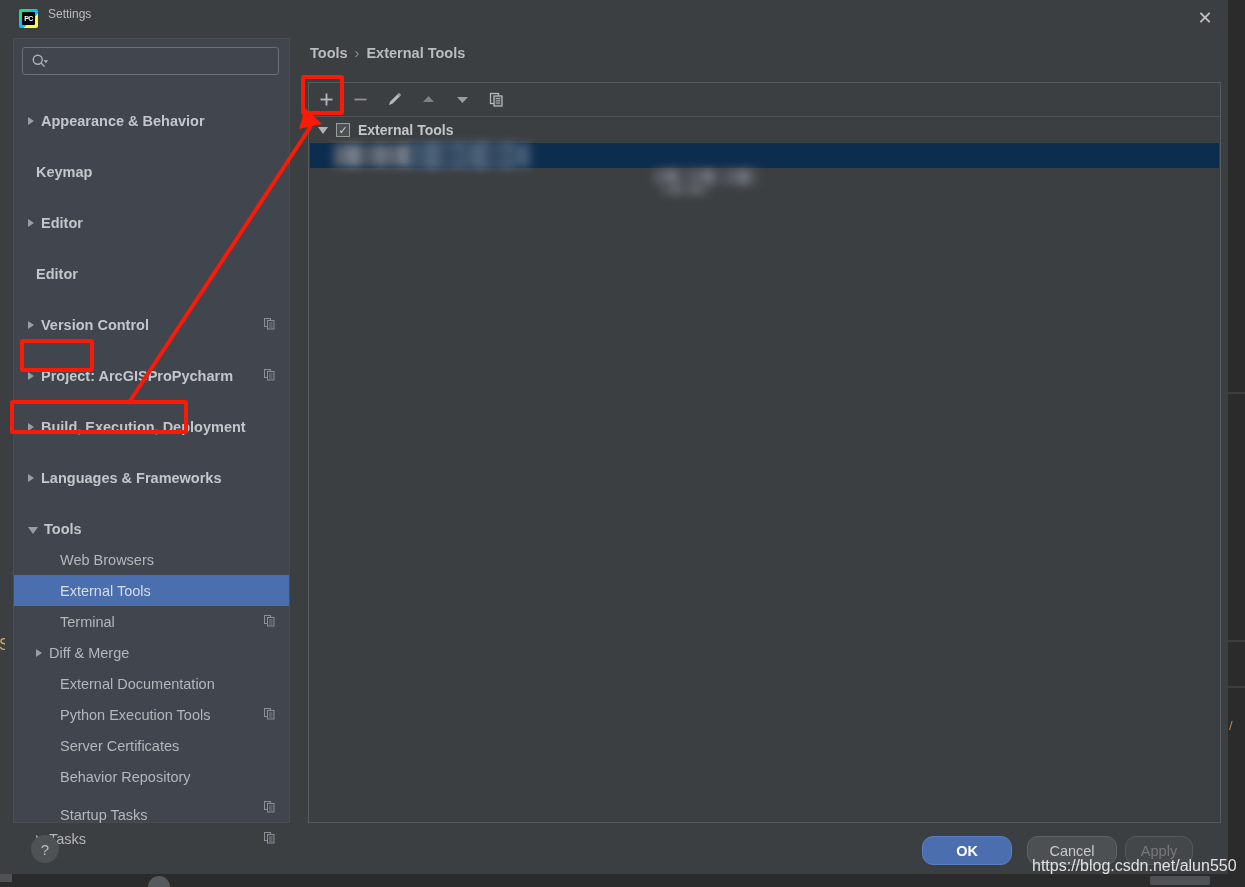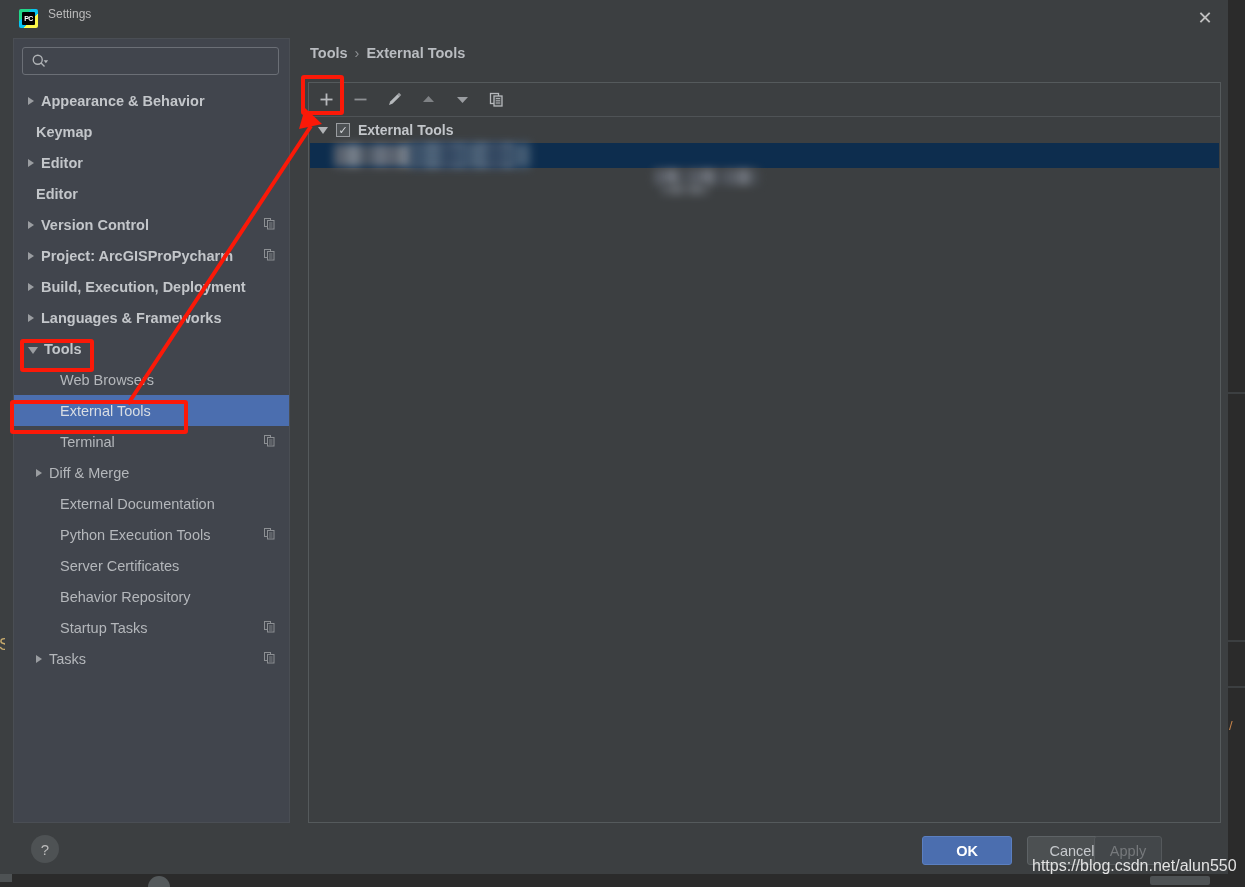--- a/index.html
+++ b/index.html
@@ -131,21 +131,21 @@
   }
   .tree-item {
     position: relative;
     height: 31px;
     display: flex; align-items: center;
     font-size: 14.5px;
     color: #b4b7bb;
     cursor: default;
     white-space: nowrap;
   }
-  .tree-item.bold { font-weight: bold; color: #c3c6ca; }
+  .tree-item.bold { font-weight: bold; color: #c3c6ca; margin-top: 20px; }
   .tree-item.selected { background: #4b6eaf; color: #d8dde3; }
   .tw {
     width: 0; height: 0;
     border-left: 6px solid #9a9da1;
     border-top: 4.5px solid transparent;
     border-bottom: 4.5px solid transparent;
     margin-right: 7px;
     flex: none;
   }
   .tw.open {
@@ -260,36 +260,36 @@
     width: 28px; height: 28px; border-radius: 50%;
     background: #4e5254;
     display: flex; align-items: center; justify-content: center;
     color: #bbbbbb; font-size: 15px; cursor: pointer;
   }
   .btn {
     position: absolute; top: 836px;
     height: 29px;
     display: flex; align-items: center; justify-content: center;
     font-size: 14.5px;
-    border-radius: 3px;
+    border-radius: 11px;
     box-sizing: border-box;
     cursor: pointer;
   }
   .btn-ok {
     left: 917px; width: 90px;
     background: #4b6eaf; border: 1px solid #5b7fc0;
     color: #ffffff; font-weight: bold;
   }
   .btn-cancel {
     left: 1022px; width: 90px;
     background: #4c5052; border: 1px solid #5e6366;
     color: #c6c9cd;
   }
   .btn-apply {
-    left: 1089px; width: 68px;
+    left: 1120px; width: 68px;
     background: #43474a; border: 1px solid #55595c;
     color: #76797c;
   }
   .watermark {
     position: absolute; left: 1032px; top: 857px;
     font-size: 16px; color: #e2e2e2;
     font-family: "Liberation Sans", sans-serif;
     white-space: nowrap;
   }
 
@@ -436,21 +436,21 @@
             </svg>
           </div>
           <div class="tree-item" style="padding-left: 46px;">
             <div class="tw none"></div>
             <span>Server Certificates</span>
           </div>
           <div class="tree-item" style="padding-left: 46px;">
             <div class="tw none"></div>
             <span>Behavior Repository</span>
           </div>
-          <div class="tree-item" style="padding-left: 46px;">
+          <div class="tree-item" style="padding-left: 46px; align-items: flex-end;">
             <div class="tw none"></div>
             <span>Startup Tasks</span>
             <svg class="copy-badge" viewBox="0 0 11 12">
               <rect x="0.5" y="0.5" width="6" height="8" fill="none" stroke="#8c8f93" stroke-width="1"></rect>
               <rect x="3.5" y="2.5" width="6.5" height="8.5" fill="#41454d" stroke="#8c8f93" stroke-width="1"></rect>
               <line x1="5" y1="5" x2="8.5" y2="5" stroke="#8c8f93" stroke-width="0.8"></line>
               <line x1="5" y1="7" x2="8.5" y2="7" stroke="#8c8f93" stroke-width="0.8"></line>
               <line x1="5" y1="9" x2="8.5" y2="9" stroke="#8c8f93" stroke-width="0.8"></line>
             </svg>
           </div>

